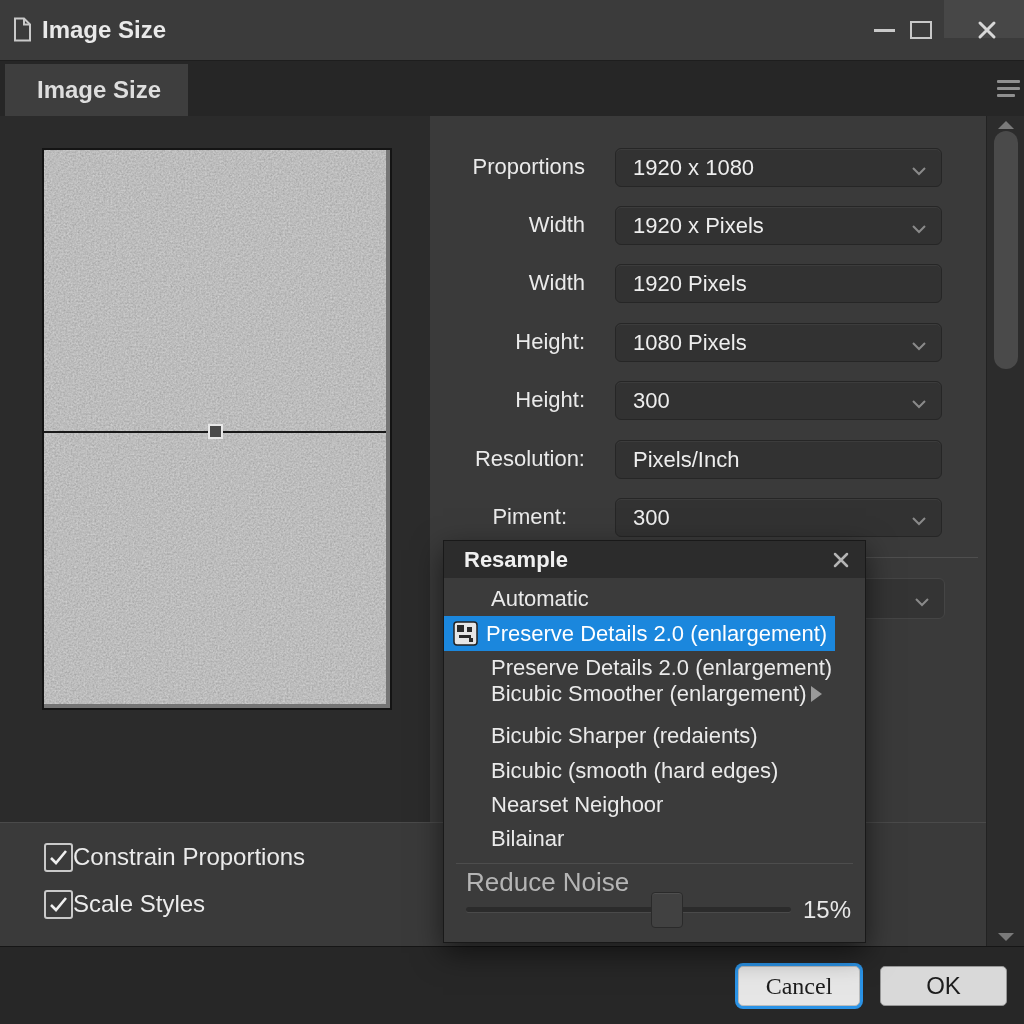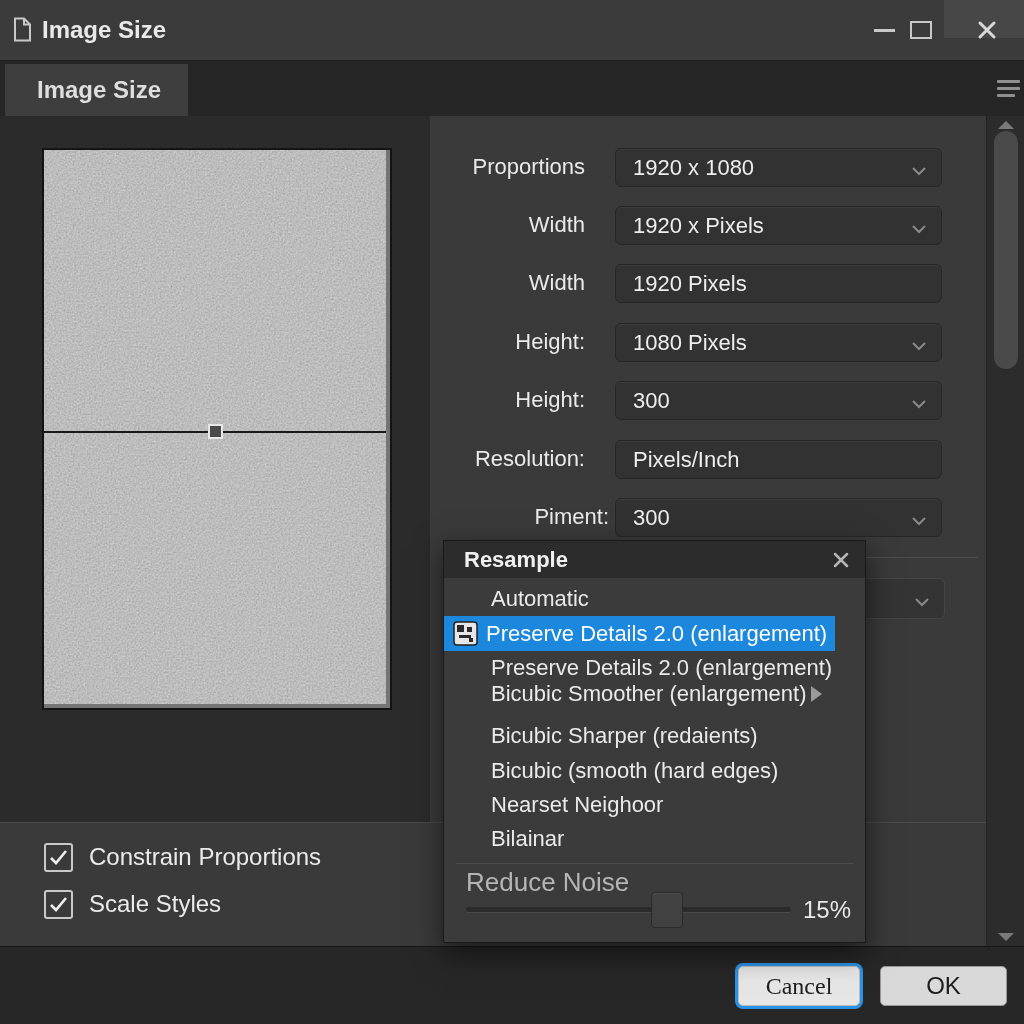--- a/index.html
+++ b/index.html
@@ -56,21 +56,21 @@
   .subarrow{position:absolute;right:13px;top:9px;width:0;height:0;
             border-left:11px solid #9a9a9a;border-top:8px solid transparent;border-bottom:8px solid transparent;}
   #popup-sep{left:12px;top:322px;width:397px;height:1px;background:#4d4d4d;}
   #rn-label{left:22px;top:326px;font-size:26px;color:#b5b5b5;height:30px;line-height:30px;}
   #rn-track{left:22px;top:366px;width:325px;height:5px;background:#2b2b2b;border-radius:3px;box-shadow:0 1px 0 rgba(255,255,255,0.08);}
   #rn-handle{left:207px;top:351px;width:30px;height:34px;background:#414141;border:1px solid #2a2a2a;border-radius:4px;
              box-shadow:inset 0 1px 0 rgba(255,255,255,0.08);}
   #rn-value{right:14px;top:352px;font-size:24px;color:#e8e8e8;height:34px;line-height:34px;}
 
   
-  .cbrow{left:44px;height:30px;display:flex;align-items:center;gap:16px;}
+  .cbrow{left:44px;height:30px;display:flex;align-items:center;}
   .cbbox{width:25px;height:25px;border:2px solid #c9c9c9;border-radius:3px;display:flex;align-items:center;justify-content:center;}
   .cblabel{font-size:24px;color:#ebebeb;}
 
   
   .btn{top:966px;height:38px;border-radius:5px;display:flex;align-items:center;justify-content:center;
        font-size:24px;color:#1d1d1d;}
   #btn-cancel{left:738px;width:120px;background:#e6e6e6;border:1px solid #bcbcbc;box-shadow:0 0 0 3px #2b93e6;font-family:Liberation Serif, serif;}
   #btn-ok{left:880px;width:125px;background:#d9d9d9;border:1px solid #979797;}
 
   
@@ -174,21 +174,21 @@
     <span class="chev"><svg width="16" height="10">
           <polyline points="2,2 8,8 14,2" fill="none" stroke="#8a8a8a" stroke-width="2"></polyline>
         </svg></span>
   </div>
 
   <div class="abs frow-label" style="left:425px;top:440px;">Resolution:</div>
   <div class="abs ffield" style="top:440px;">
     <span class="fval">Pixels/Inch</span>
   </div>
 
-  <div class="abs frow-label" style="left:449px;top:498px;">Piment:</div>
+  <div class="abs frow-label" style="left:407px;top:498px;">Piment:</div>
   <div class="abs ffield" style="top:498px;">
     <span class="fval">300</span>
     <span class="chev"><svg width="16" height="10">
           <polyline points="2,2 8,8 14,2" fill="none" stroke="#8a8a8a" stroke-width="2"></polyline>
         </svg></span>
   </div>
 
   <div id="side-sep" class="abs"></div>
   <div id="side-dropdown" class="abs">
     <span class="chev" style="top:14px;"><svg width="16" height="10">

